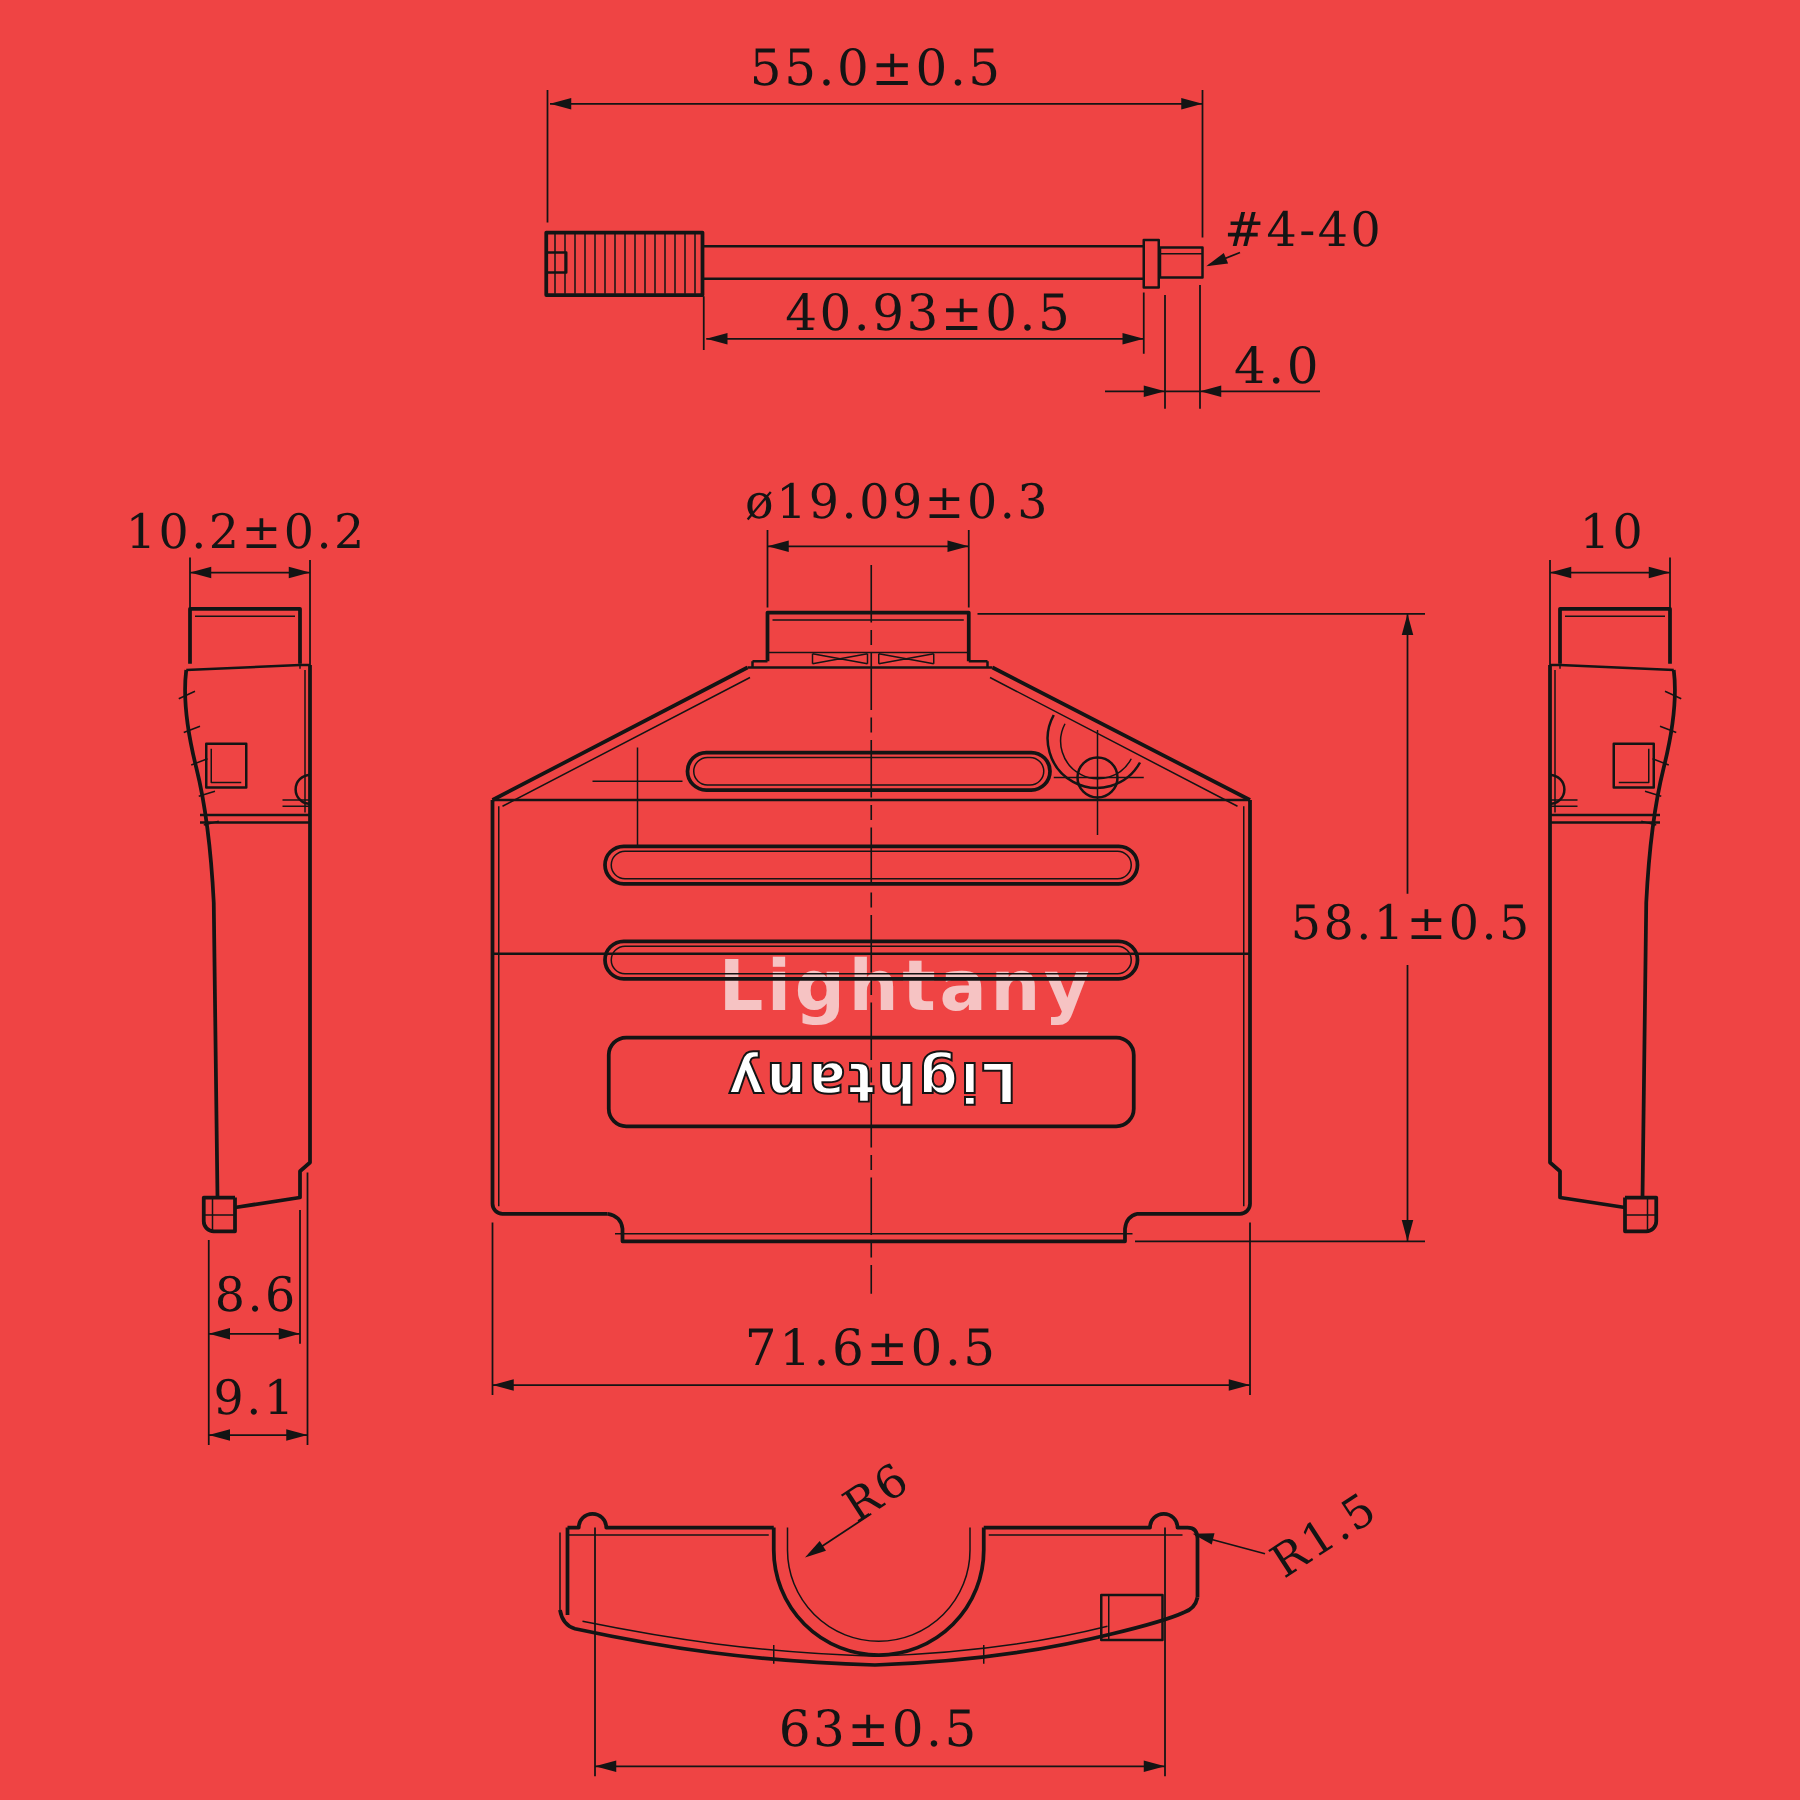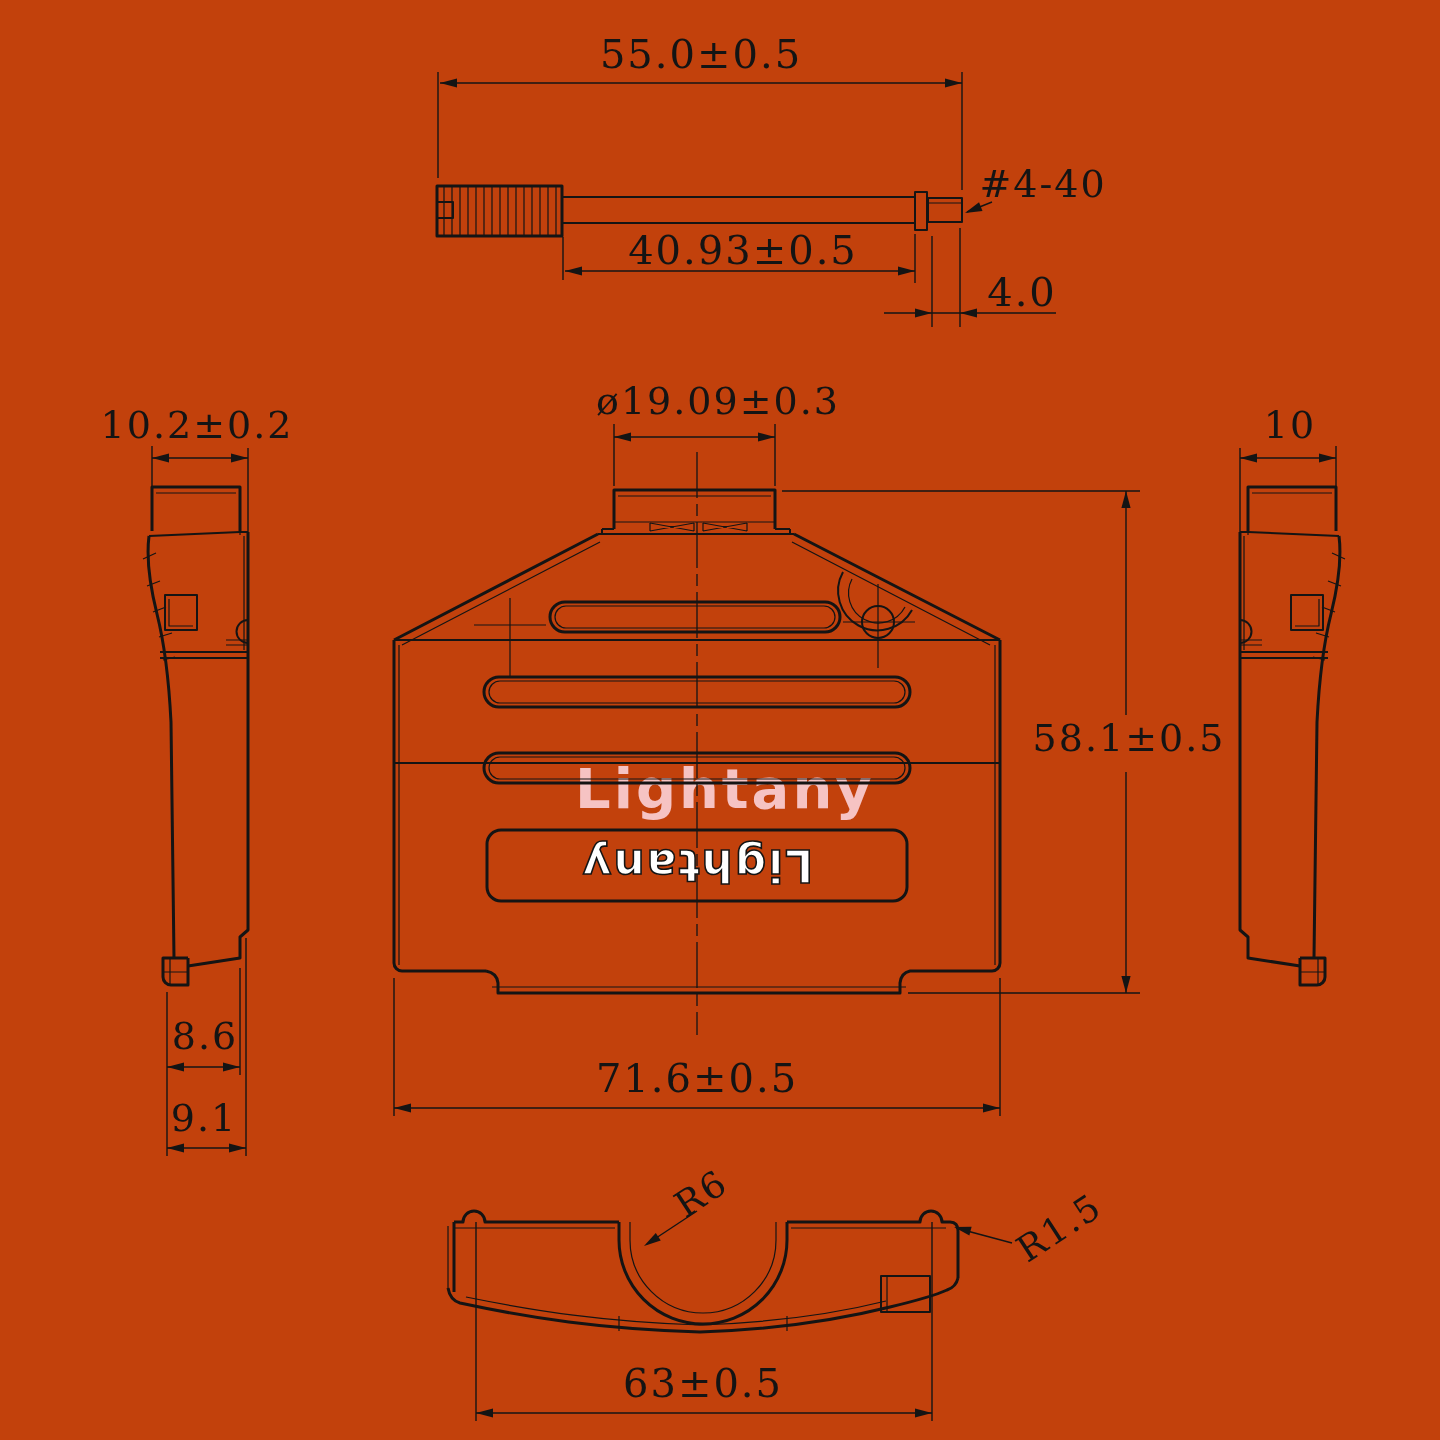--- a/index.html
+++ b/index.html
@@ -1,16 +1,16 @@
 <!DOCTYPE html>
 <html><head>
 <meta charset="utf-8">
 <style>
   html,body{margin:0;padding:0;background:#ffffff;}
-  .page{width:1440px;height:1440px;position:relative;background:#c2410c;overflow:hidden;}
+  .page{width:1440px;height:1440px;position:relative;background:#ef4444;overflow:hidden;}
   svg{display:block;}
   
   .b{stroke:#141414;stroke-width:3;fill:none;stroke-linecap:butt;stroke-linejoin:round;}
   .m{stroke:#141414;stroke-width:2;fill:none;stroke-linecap:butt;stroke-linejoin:round;}
   .t{stroke:#141414;stroke-width:1.2;fill:none;stroke-linecap:butt;stroke-linejoin:round;}
   .d{stroke:#141414;stroke-width:1.4;fill:none;stroke-linecap:butt;}
   .cl{stroke:#141414;stroke-width:1.3;fill:none;stroke-dasharray:46 6 12 6;}
   .arw{fill:#141414;stroke:none;}
   .dimtxt{font-family:"DejaVu Serif","Liberation Serif",serif;fill:#141414;letter-spacing:2px;}
   .f40{font-size:40px;} .f38{font-size:38px;} .f36{font-size:36px;}

